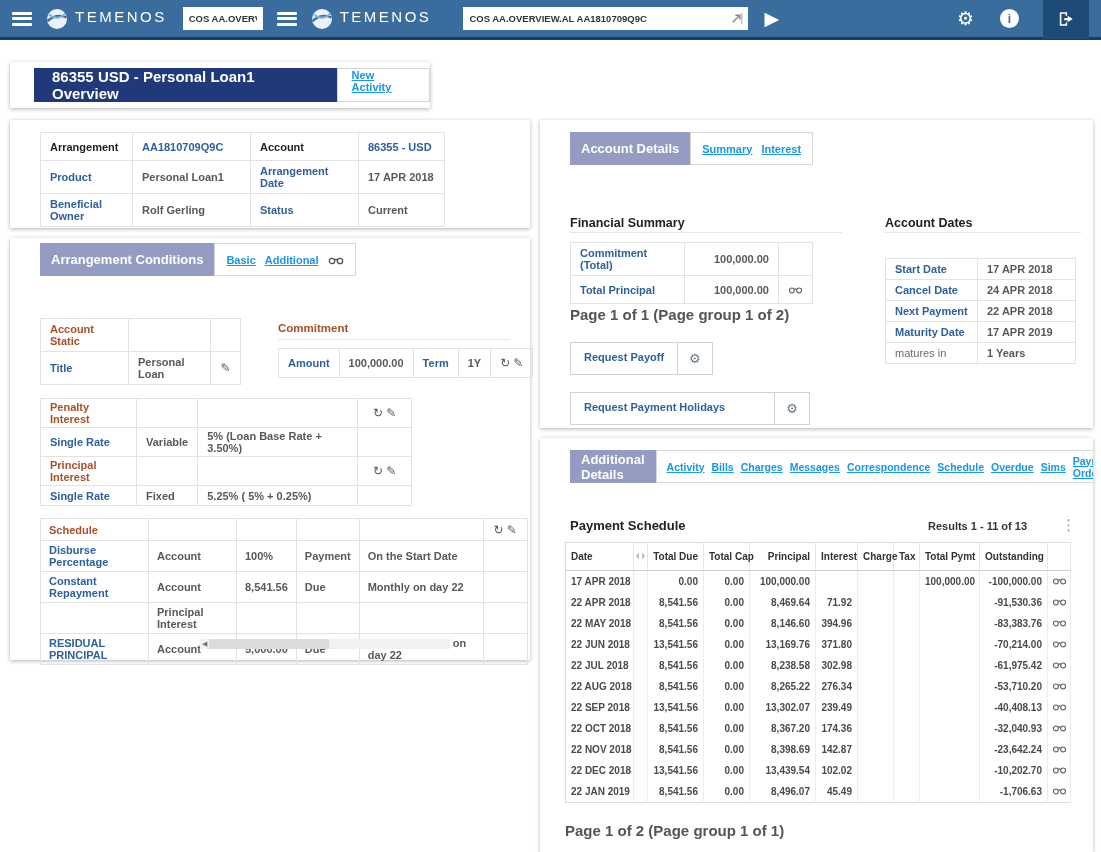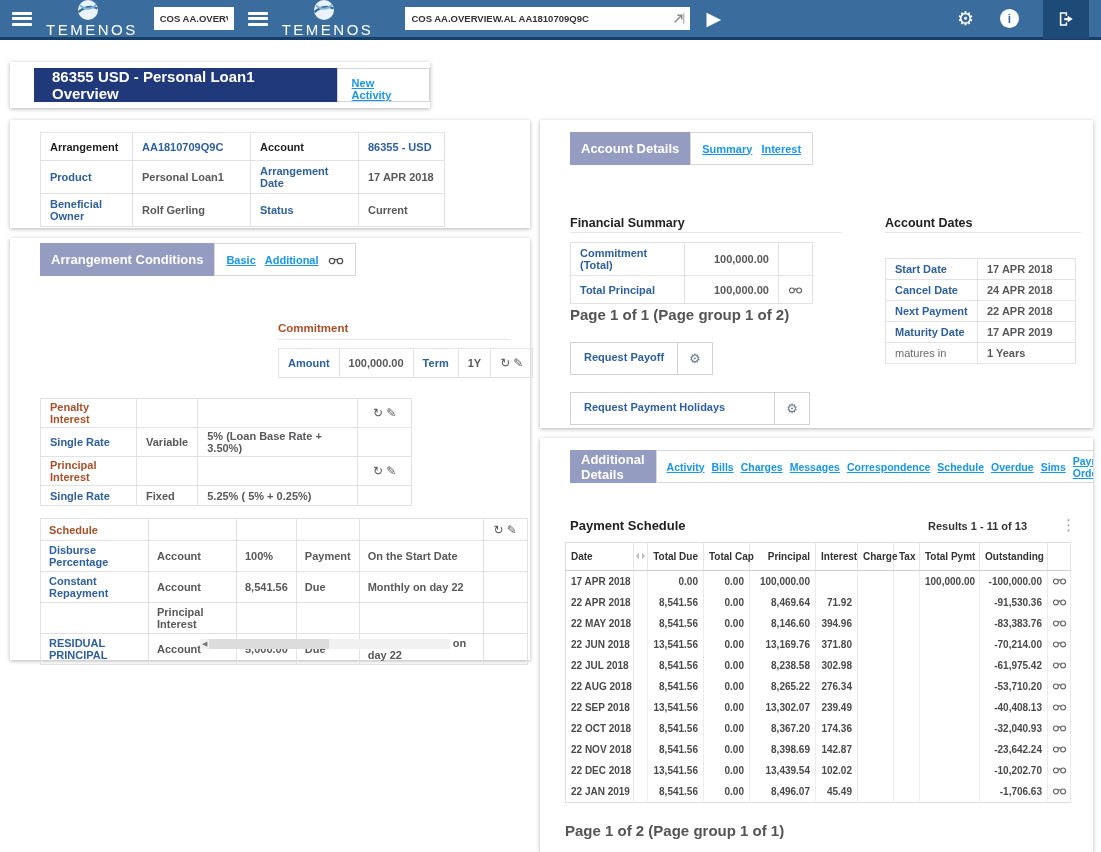--- a/index.html
+++ b/index.html
@@ -4,21 +4,21 @@
 <style>
   * { margin:0; padding:0; box-sizing:border-box; }
   html,body { width:1101px; height:852px; background:#ffffff; font-family:"Liberation Sans", sans-serif; overflow:hidden; }
   #stage { position:relative; width:1101px; height:852px; }
 
   
   #topbar { position:absolute; left:0; top:0; width:1101px; height:40px; background:#3a6d9e;
             border-bottom:3px solid #173e68; display:flex; align-items:center; padding:0 12px; }
   .burger { width:20px; height:14px; display:flex; flex-direction:column; justify-content:space-between; cursor:pointer; margin-right:14px; }
   .burger i { display:block; height:3px; background:#fff; border-radius:1px; }
-  .brand { display:flex; align-items:center; margin-right:16px;flex-direction:column; }
+  .brand { display:flex; margin-right:16px; }
   .brand svg { margin-right:7px; }
   .brand-word { color:#fff; font-size:15px; letter-spacing:2.5px; font-weight:normal; }
   .cmd-input { height:23px; border:1px solid #fff; background:#fff; font-size:9.5px; font-weight:bold; color:#333;
                padding:0 5px; outline:none; }
   #cmd-small { width:80px; margin-right:14px; }
   #cmd-large-wrap { position:relative; margin:0 12px 0 16px; }
   #cmd-large { width:285px; padding-right:24px; }
   #launch-icon { position:absolute; right:5px; top:5px; }
   .play { color:#fff; font-size:19px; cursor:pointer; margin-left:4px; }
   #topbar-right { margin-left:auto; display:flex; align-items:center; height:40px; }
@@ -27,21 +27,21 @@
                font-size:12px; display:flex; align-items:center; justify-content:center; cursor:pointer; margin-right:24px; }
   #logout-box { width:46px; height:40px; background:#1d4a77; display:flex; align-items:center; justify-content:center; cursor:pointer; }
 
   
   .card { position:absolute; background:#fff; box-shadow:0 1px 4px rgba(0,0,0,0.30); }
 
   
   #card-title { left:10px; top:62px; width:420px; height:46px; display:flex; align-items:center; padding-left:24px; }
   #page-title { background:#20397b; color:#fff; font-size:15px; font-weight:bold; height:34px;
                 display:flex; align-items:center; padding:0 18px; }
-  #new-activity-box { border:1px solid #d5d5d5; height:34px; display:flex; align-items:flex-end; padding:0 14px; }
+  #new-activity-box { border:1px solid #d5d5d5; height:34px; display:flex; align-items:flex-start; padding:0 14px; }
 
   .lnk { color:#1895ec; font-weight:bold; text-decoration:underline; font-size:11px; cursor:pointer; }
 
   
   .sec-head { position:absolute; display:flex; align-items:stretch; }
   .sh-title { background:#949cc2; color:#fff; font-weight:bold; font-size:13px; display:flex; align-items:center; padding:0 11px; height:33px; }
   .sh-links { border:1px solid #d8d8d8; background:#fff; display:flex; align-items:center; gap:9px; padding:0 11px; }
 
   
   table { border-collapse:collapse; }
@@ -217,20 +217,34 @@
         <span class="lnk">Basic</span>
         <span class="lnk">Additional</span>
         <svg width="16" height="10" viewBox="0 0 16 10">
           <circle cx="4" cy="6" r="2.7" stroke="#555" fill="none" stroke-width="1.3"></circle>
           <circle cx="12" cy="6" r="2.7" stroke="#555" fill="none" stroke-width="1.3"></circle>
           <path d="M6.7 5 Q8 3.6 9.3 5" stroke="#555" fill="none" stroke-width="1.3"></path>
         </svg>
       </div>
     </div>
 
+    <table class="grid" id="static-table">
+      <tbody>
+          <tr>
+        <td class="brown">Account Static</td>
+        <td></td>
+        <td></td>
+      </tr>
+      <tr>
+        <td class="lbl">Title</td>
+        <td class="val">Personal Loan</td>
+        <td class="ico-cell"><span class="ico">✎</span></td>
+      </tr>
+    </tbody>
+      </table>
 
     <div class="brown" id="commit-title">Commitment</div>
     <div id="commit-rule"></div>
     <table class="grid" id="commit-table">
       <tbody>
           <tr>
         <td class="lbl">Amount</td>
         <td class="val">100,000.00</td>
         <td class="lbl">Term</td>
         <td class="val">1Y</td>

